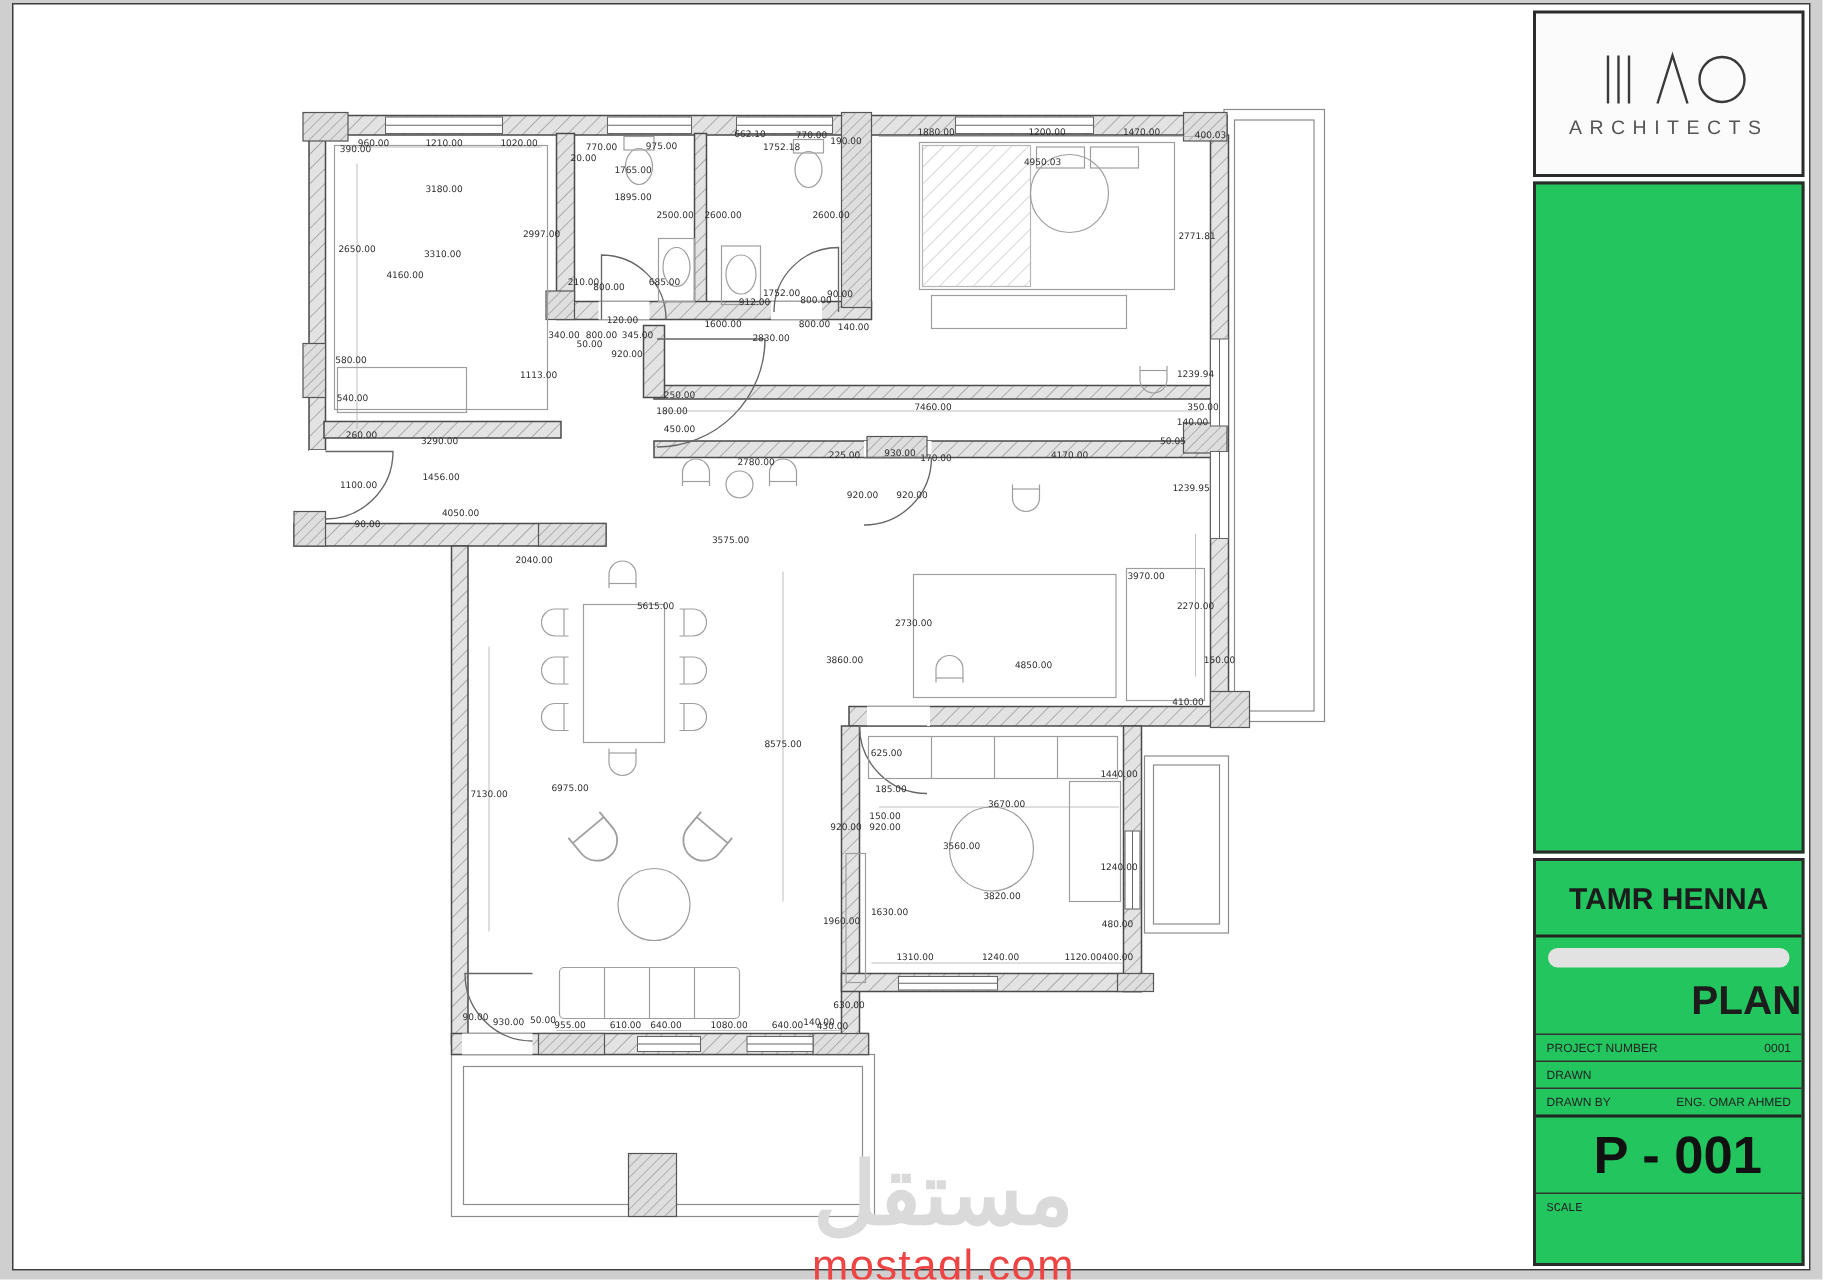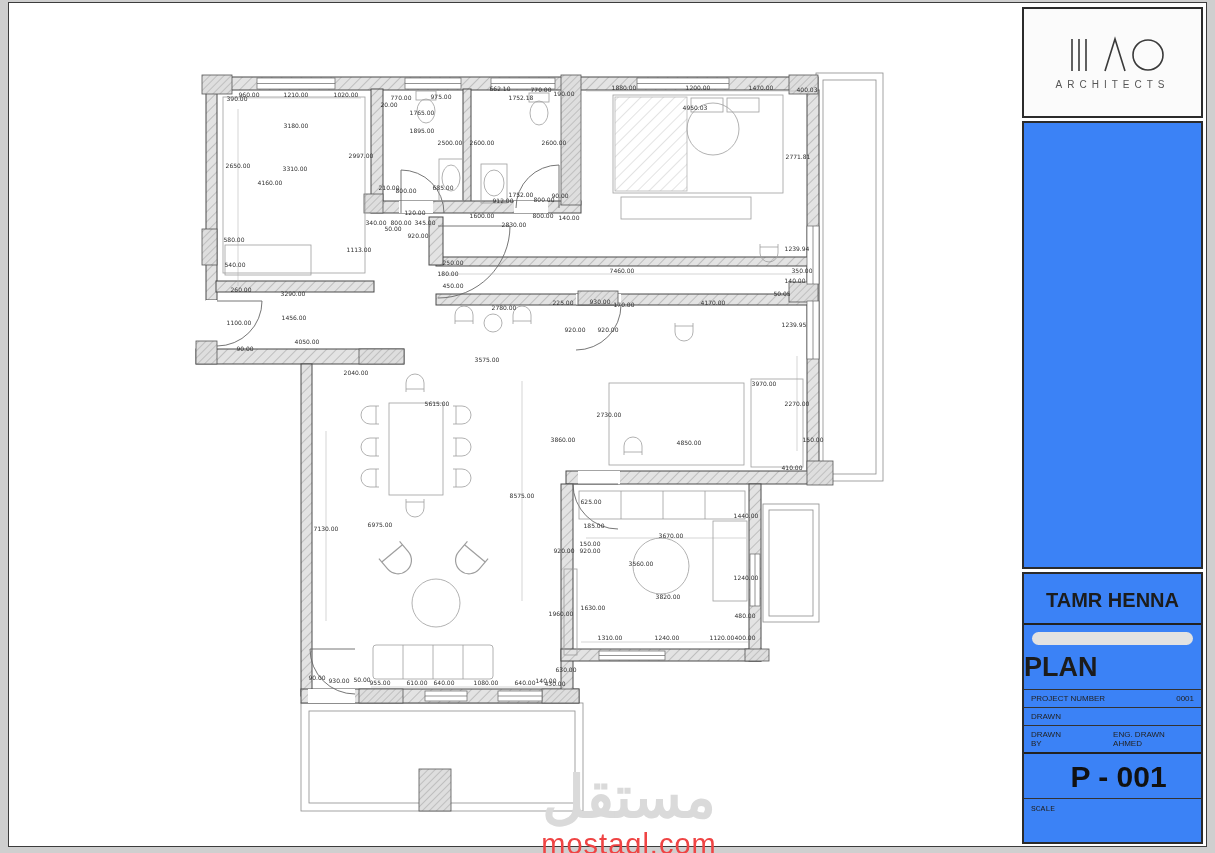--- a/index.html
+++ b/index.html
@@ -23,33 +23,33 @@
   .door{fill:none;stroke:#666;stroke-width:.9;}
   .dimline{stroke:#aaa;stroke-width:.5;}
   .dim{font:6px "DejaVu Sans", sans-serif;fill:#2f2f2f;text-anchor:middle;}
   
   .watermark{position:absolute;left:500px;top:765px;width:240px;text-align:center;pointer-events:none;}
   .wm-ar{font-size:58px;font-weight:bold;color:#dadada;line-height:1;}
   .wm-en{font-size:29px;color:#ef4444;letter-spacing:1px;margin-top:2px;}
   
   .side-panel{position:absolute;top:4px;right:3px;width:181px;height:837px;
     display:flex;flex-direction:column;gap:3px;}
-  .panel-box{border:2px solid #2b2b2b;background:#3b82f6;box-sizing:border-box;}
+  .panel-box{border:2px solid #2b2b2b;background:#22c55e;box-sizing:border-box;}
   .logo-box{height:111px;display:flex;flex-direction:column;align-items:center;justify-content:center;background:#fbfbfb;}
-  .logo-sub{font-size:10px;letter-spacing:5px;color:#555;margin-top:2px;}
+  .logo-sub{font-size:13px;letter-spacing:5px;color:#555;margin-top:2px;}
   .mid-box{flex:1;}
   .title-box{height:272px;display:flex;flex-direction:column;}
   .tb-title{padding:12px 6px 8px 6px;text-align:center;border-bottom:2px solid #222;}
   .tb-title div{font-size:20px;font-weight:bold;color:#1c1c1c;line-height:1.45;}
   .redact-bar{height:13px;background:#e2e2e2;border-radius:7px;margin:7px 8px 0 8px;}
-  .tb-plan{font-size:27px;font-weight:bold;text-align:left;color:#1c1c1c;padding:7px 16px 6px 0;border-bottom:1.5px solid #333;}
+  .tb-plan{font-size:27px;font-weight:bold;text-align:right;color:#1c1c1c;padding:7px 0 6px 0;border-bottom:1.5px solid #333;}
   .tb-row{display:flex;justify-content:space-between;align-items:flex-start;
     font-size:8px;color:#222;padding:4px 7px;border-bottom:1.5px solid #333;}
   .tb-row.thick{border-bottom:2px solid #222;gap:40px;}
-  .tb-num{font-size:30px;font-weight:bold;text-align:center;color:#111;padding:6px 0 4px 12px;border-bottom:1.5px solid #333;}
+  .tb-num{font-size:35px;font-weight:bold;text-align:center;color:#111;padding:6px 0 4px 12px;border-bottom:1.5px solid #333;}
   .tb-scale{font-size:8px;color:#222;padding:5px 7px;flex:1;font-family:Liberation Mono, monospace;}
 </style>
 </head>
 <body>
 
 <div class="sheet">
 
   <svg id="plan-svg" viewBox="8 2 1196 842">
     <defs>
       <pattern id="hWall" width="7" height="7" patternUnits="userSpaceOnUse" patternTransform="rotate(45)">
@@ -372,20 +372,20 @@
       <div class="tb-row">
         <span>PROJECT NUMBER</span>
         <span>0001</span>
       </div>
       <div class="tb-row">
         <span>DRAWN</span>
         <span></span>
       </div>
       <div class="tb-row thick">
         <span>DRAWN BY</span>
-        <span>ENG. DRAWN AHMED</span>
+        <span>ENG. OMAR AHMED</span>
       </div>
       <div class="tb-num">P - 001</div>
       <div class="tb-scale">SCALE</div>
     </div>
 
   </div>
 </div>
 
 </body></html>

